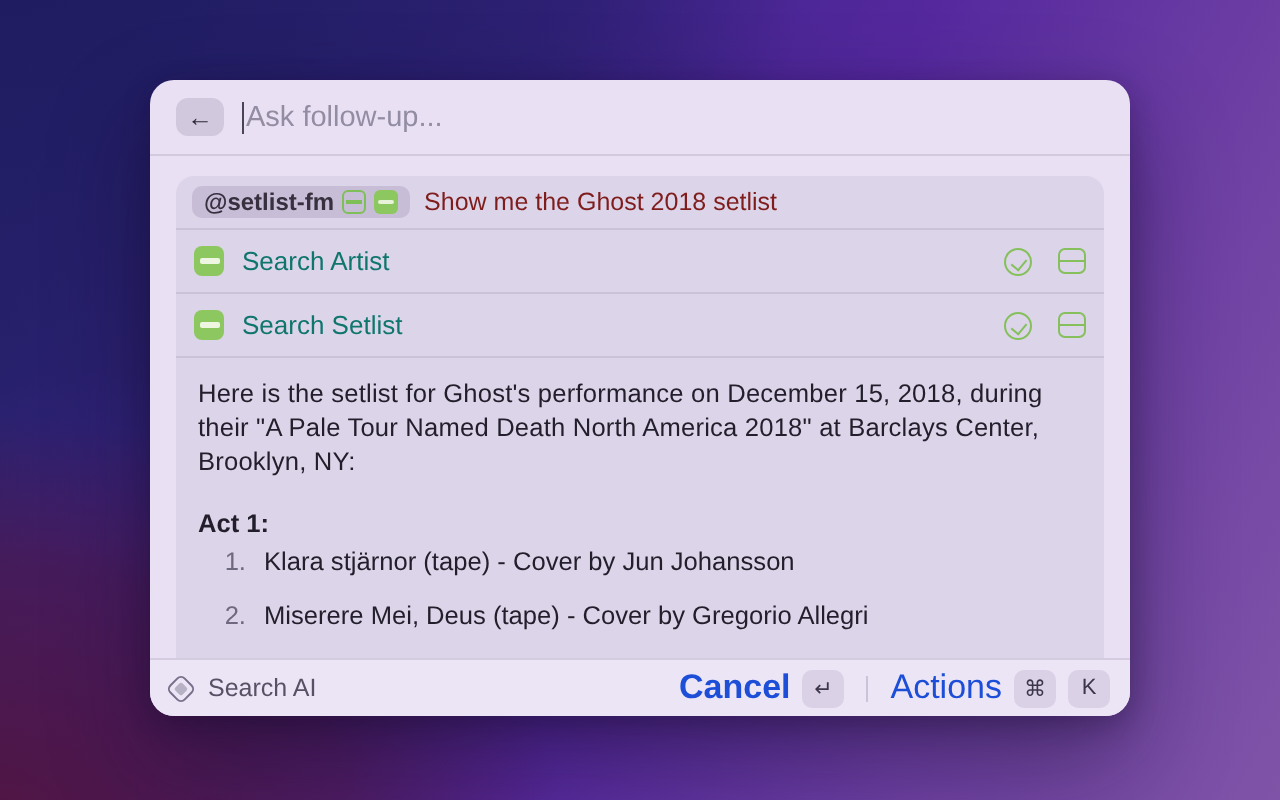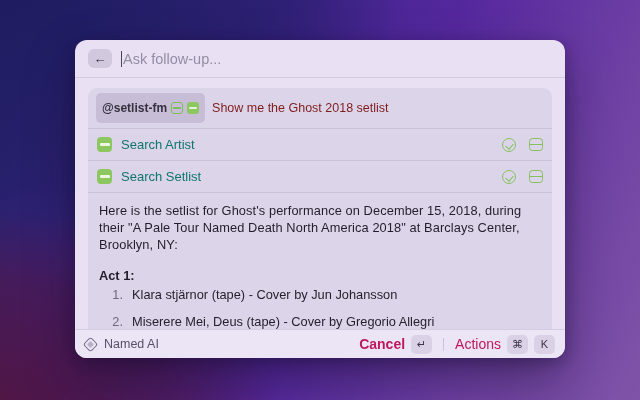--- a/index.html
+++ b/index.html
@@ -52,21 +52,21 @@
     overflow: hidden;
   }
   .hairline { height: 1px; background: rgba(60,40,90,0.10); flex: 0 0 auto; }
   .query-row {
     display: flex; align-items: center; gap: 7px;
     padding: 5px 8px; flex: 0 0 auto;
   }
   .query-pill {
     display: inline-flex; align-items: center; gap: 4px;
     background: rgba(60,38,95,0.13);
-    border-radius: 5px; padding: 8px 6px;
+    border-radius: 5px; padding: 1px 6px;
   }
   .query-pill .at-name { font-size: 12px; font-weight: 700; color: #36303f; }
   .mini-ic {
     width: 12px; height: 12px; border-radius: 3px; position: relative; flex: 0 0 auto;
   }
   .mini-ic.outline { border: 1.5px solid #7fbf58; }
   .mini-ic.outline::after {
     content: ""; position: absolute; left: 1px; right: 1px; top: 50%; margin-top: -0.75px;
     height: 1.5px; background: #7fbf58;
   }
@@ -131,21 +131,21 @@
     width: 11px; height: 11px; border: 1.6px solid #76708a;
     border-radius: 3px; transform: rotate(45deg); position: relative;
   }
   .raycast-ic::after {
     content: ""; position: absolute; inset: 2px; border-radius: 1px;
     background: rgba(118,112,138,0.45);
   }
   .quickai-label { font-size: 12.5px; color: #575166; }
   .footer-spacer { flex: 1; }
   .footer-action { display: flex; align-items: center; gap: 6px; cursor: pointer; }
-  .action-label { font-size: 14px; color: #be185d; text-align: center; }
+  .action-label { font-size: 17px; color: #1d4ed8; text-align: center; }
   .action-label.bold { font-weight: 700; }
   .key-badge {
     min-width: 21px; height: 19px; padding: 0 4px;
     background: rgba(55,40,85,0.10); border-radius: 5px;
     display: flex; align-items: center; justify-content: center;
     font-size: 11px; color: #3c3649;
   }
   .footer-divider { width: 1px; height: 13px; background: rgba(60,40,90,0.18); margin: 0 3px; }
 </style>
 </head>
@@ -212,21 +212,21 @@
         </li>
 
       </ol>
     </div>
 
   </div>
 
   <div class="footer">
     <div class="quickai">
       <span class="raycast-ic"></span>
-      <span class="quickai-label">Named AI</span>
+      <span class="quickai-label">Search AI</span>
     </div>
     <div class="footer-spacer"></div>
     <div class="footer-action">
       <span class="action-label bold">Cancel</span>
       <span class="key-badge">↵</span>
     </div>
     <div class="footer-divider"></div>
     <div class="footer-action">
       <span class="action-label">Actions</span>
       <span class="key-badge">⌘</span>

